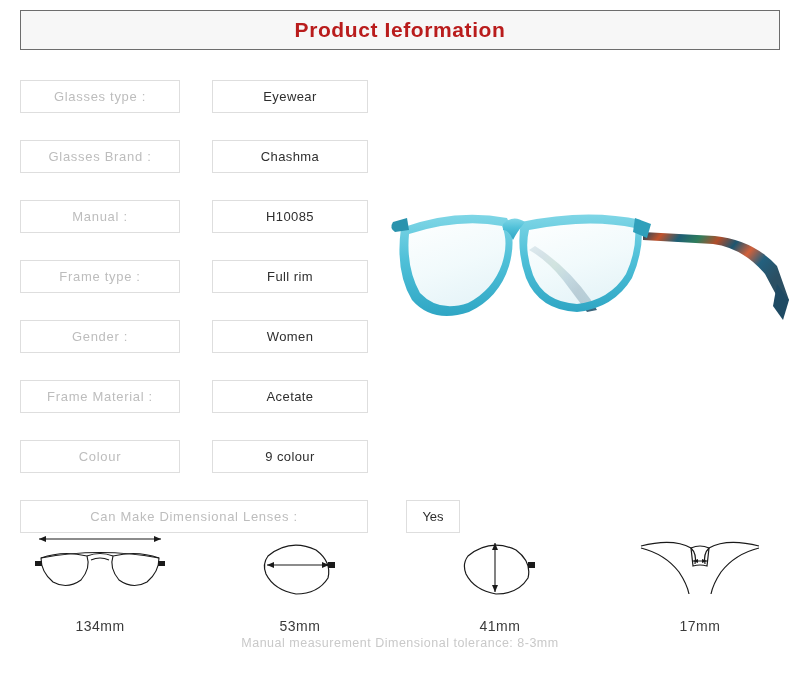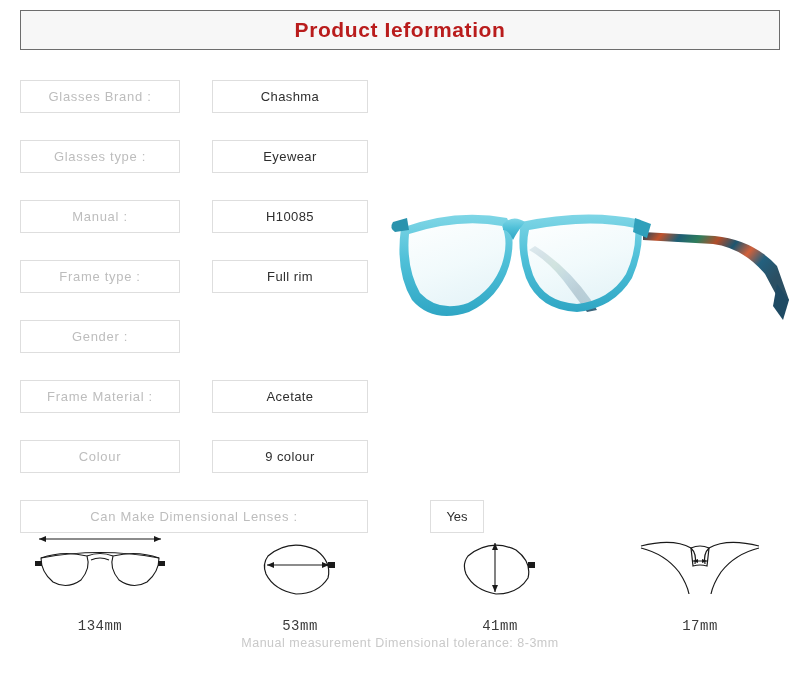--- a/index.html
+++ b/index.html
@@ -98,21 +98,20 @@
     top: 0;
     width: 54px;
     height: 33px;
     border: 1px solid #dedede;
     background: #fff;
     display: flex;
     align-items: center;
     justify-content: center;
     font-size: 13px;
     color: #2e2e2e;
-    margin-left: 24px;
   }
 
   
   #product-photo {
     position: absolute;
     left: 385px;
     top: 188px;
     width: 410px;
     height: 160px;
   }
@@ -139,21 +138,20 @@
     display: flex;
     align-items: center;
     justify-content: center;
   }
   .measure-figure svg { display: block; }
   .measure-label {
     font-size: 14px;
     color: #3a3a3a;
     letter-spacing: 0.5px;
     margin-top: 18px;
-    font-family: Liberation Mono, monospace;
   }
 
   #tolerance-note {
     position: absolute;
     left: 0;
     top: 636px;
     width: 800px;
     text-align: center;
     font-size: 12.5px;
     color: #c9c9c9;
@@ -163,41 +161,42 @@
 </head>
 <body>
 
 <div id="title-banner">
   <span class="title-text">Product Ieformation</span>
 </div>
 
 <div id="spec-list">
 
   <div class="spec-row">
+    <div class="box label-box">Glasses type :</div>
+    <div class="box value-box">Eyewear</div>
+  </div>
+
+  <div class="spec-row">
     <div class="box label-box">Glasses Brand :</div>
     <div class="box value-box">Chashma</div>
   </div>
 
   <div class="spec-row">
-    <div class="box label-box">Glasses type :</div>
-    <div class="box value-box">Eyewear</div>
-  </div>
-
-  <div class="spec-row">
     <div class="box label-box">Manual :</div>
     <div class="box value-box">H10085</div>
   </div>
 
   <div class="spec-row">
     <div class="box label-box">Frame type :</div>
     <div class="box value-box">Full rim</div>
   </div>
 
   <div class="spec-row">
     <div class="box label-box">Gender :</div>
+    <div class="box value-box">Women</div>
   </div>
 
   <div class="spec-row">
     <div class="box label-box">Frame Material :</div>
     <div class="box value-box">Acetate</div>
   </div>
 
   <div class="spec-row">
     <div class="box label-box">Colour</div>
     <div class="box value-box">9 colour</div>

